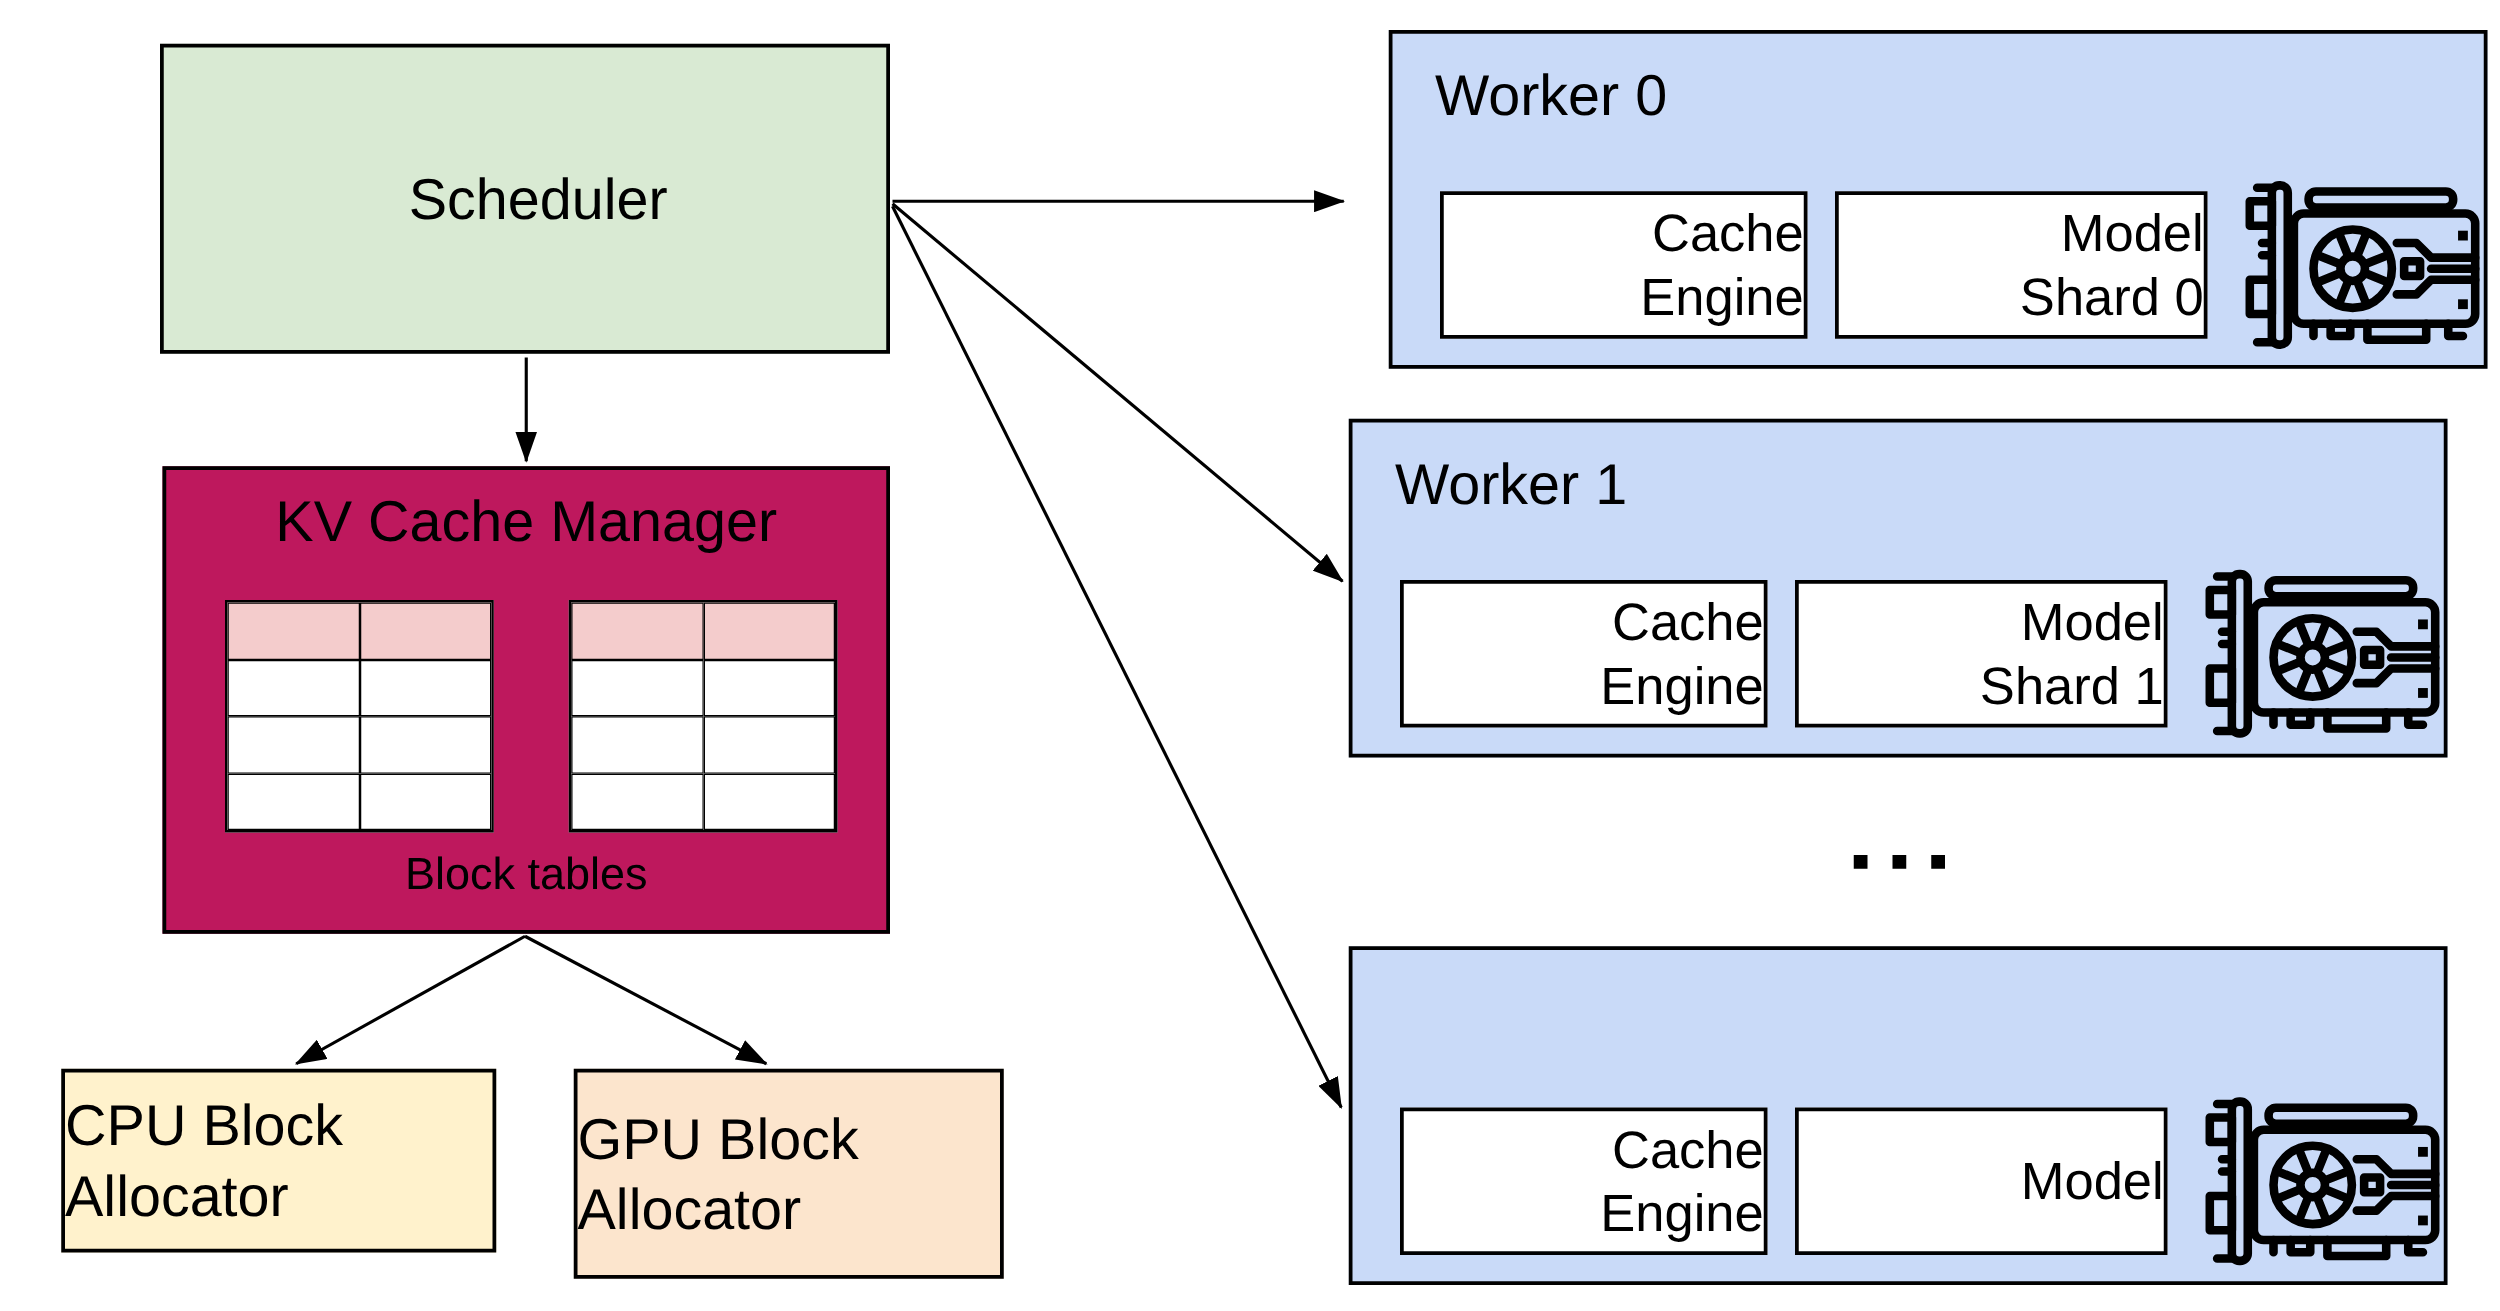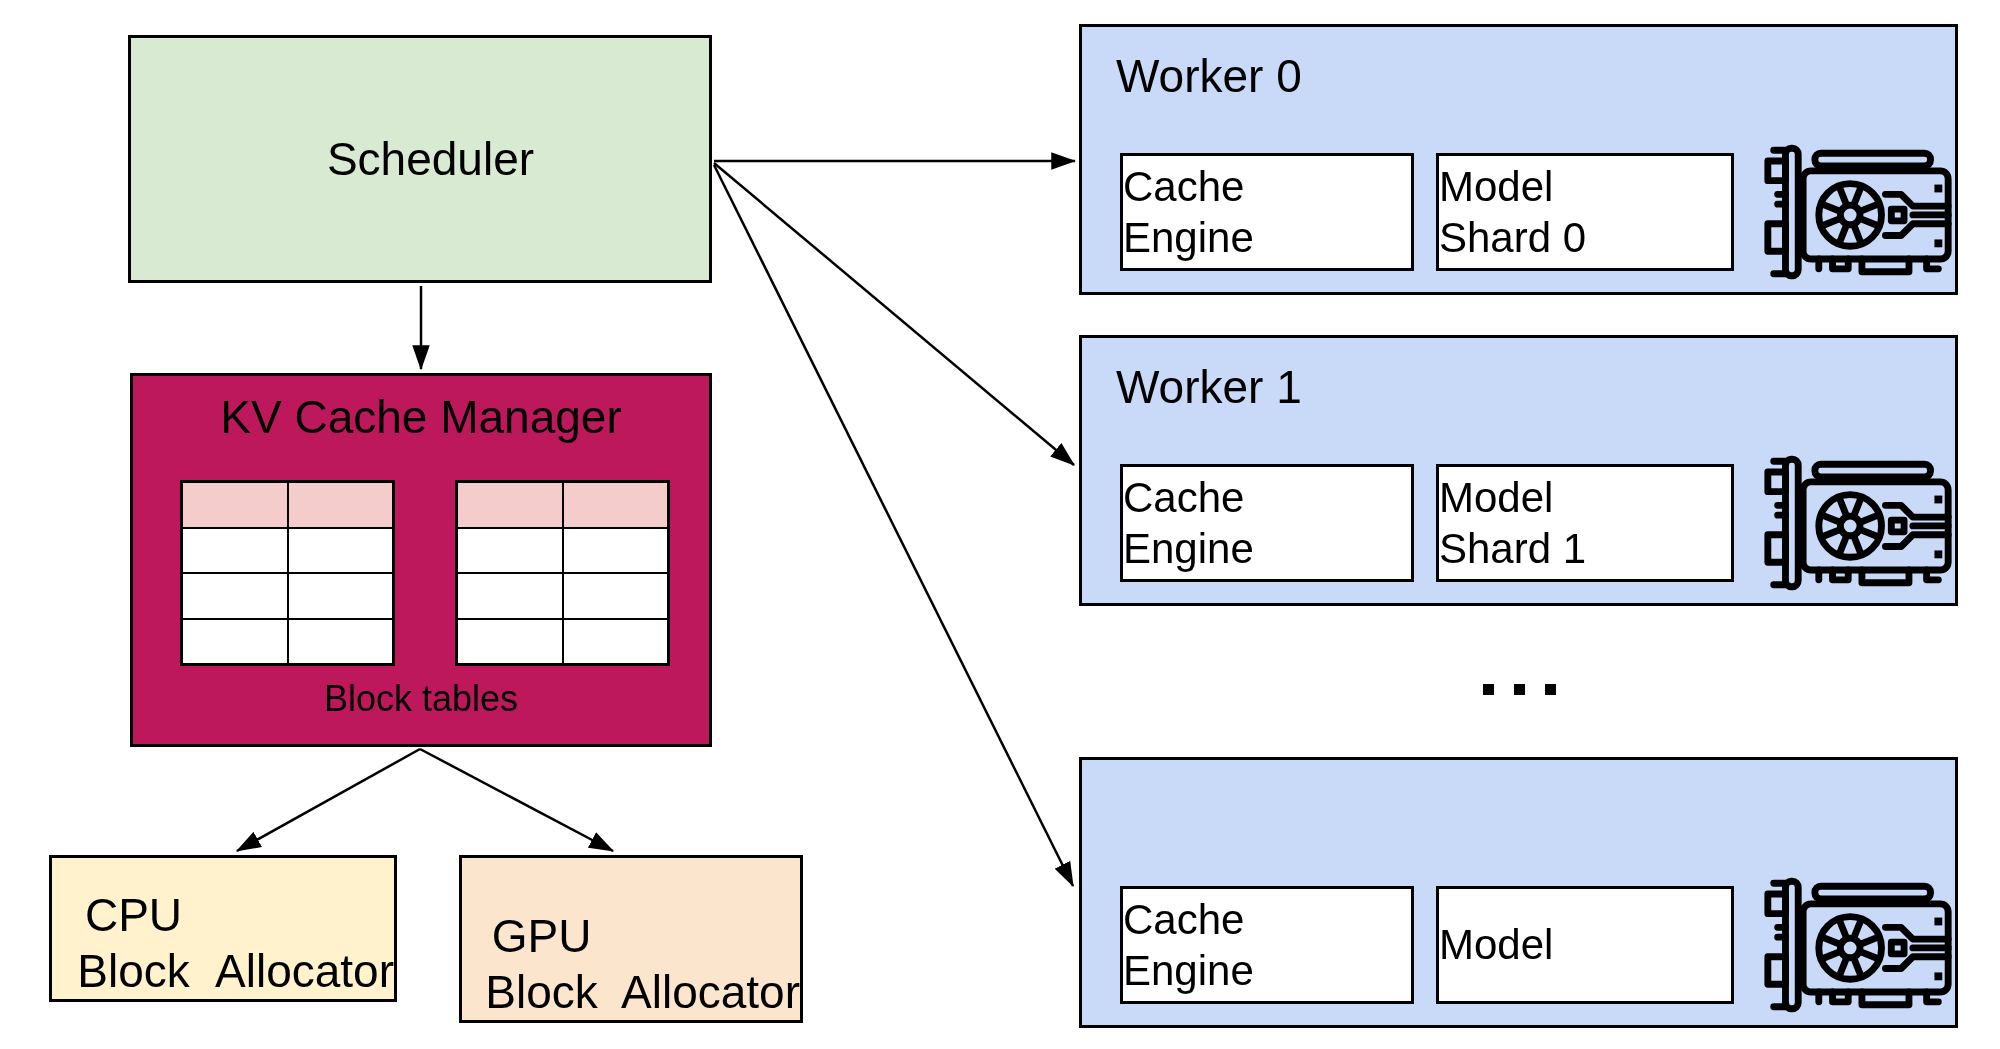--- a/index.html
+++ b/index.html
@@ -19,31 +19,31 @@
   .kv{left:130px;top:373px;width:582px;height:374px;}
   .kv-title{position:absolute;top:14px;left:0;width:100%;text-align:center;font-size:46px;}
   .btable{position:absolute;top:104px;width:215px;height:186px;background:#fff;
           border:2px solid #000;display:grid;grid-template-columns:1fr 1fr;
           grid-template-rows:repeat(4,1fr);}
   .btable.t1{left:47px;} .btable.t2{left:322px;}
   .cell{border:1.5px solid #000;background:#fff;}
   .kv-caption{position:absolute;bottom:24px;left:0;width:100%;text-align:center;font-size:36px;}
 
   
-  .alloc{display:flex;flex-direction:row;align-items:flex-end;justify-content:center;
+  .alloc{display:flex;flex-direction:column;align-items:flex-start;justify-content:center;
          font-size:46px;line-height:1.22;text-align:center;}
   .alloc.cpu{left:49px;top:855px;width:348px;height:147px;}
   .alloc.gpu{left:459px;top:855px;width:344px;height:168px;}
 
   
   .worker{left:1079px;width:879px;height:271px;}
   .worker.w0{top:24px;} .worker.w1{top:335px;} .worker.wn{top:757px;}
   .worker-title{position:absolute;left:34px;top:22px;font-size:46px;}
   .inner{position:absolute;top:126px;height:118px;background:#fff;border:3px solid #000;
-         display:flex;flex-direction:column;align-items:flex-start;justify-content:center;
+         display:flex;flex-direction:column;align-items:flex-end;justify-content:center;
          font-size:42px;line-height:1.22;text-align:center;}
   .inner.cache{left:38px;width:294px;}
   .inner.model{left:354px;width:298px;}
   .gpu-icon{position:absolute;left:678px;top:116px;width:196px;height:138px;}
 
   
   .ellipsis{position:absolute;left:1483px;top:684px;display:flex;gap:20px;}
   .ellipsis .dot{width:11px;height:11px;background:#000;display:block;}
 </style>
 </head>
@@ -101,21 +101,21 @@
 
   <div class="box alloc cpu" style="background-color: rgb(255, 242, 204);">
     <div>CPU Block</div>
     <div>Allocator</div>
   </div>
   <div class="box alloc gpu" style="background-color: rgb(252, 229, 205);">
     <div>GPU Block</div>
     <div>Allocator</div>
   </div>
 
-  <div class="box worker w0" style="background-color: rgb(201, 218, 248);">
+  <div class="box worker w0" style="background-color: rgb(201, 218, 248); margin-left: 32px;">
     <div class="worker-title">Worker 0</div>
     <div class="inner cache">
       <div>Cache</div>
       <div>Engine</div>
     </div>
     <div class="inner model">
       <div>Model</div>
       <div>Shard 0</div>
     </div>
     <svg class="gpu-icon" viewBox="0 0 200 140">

